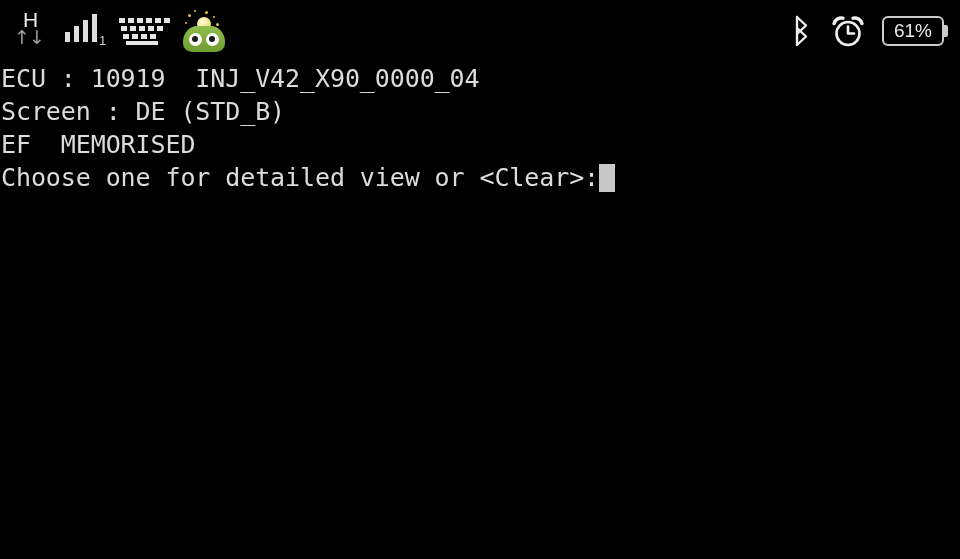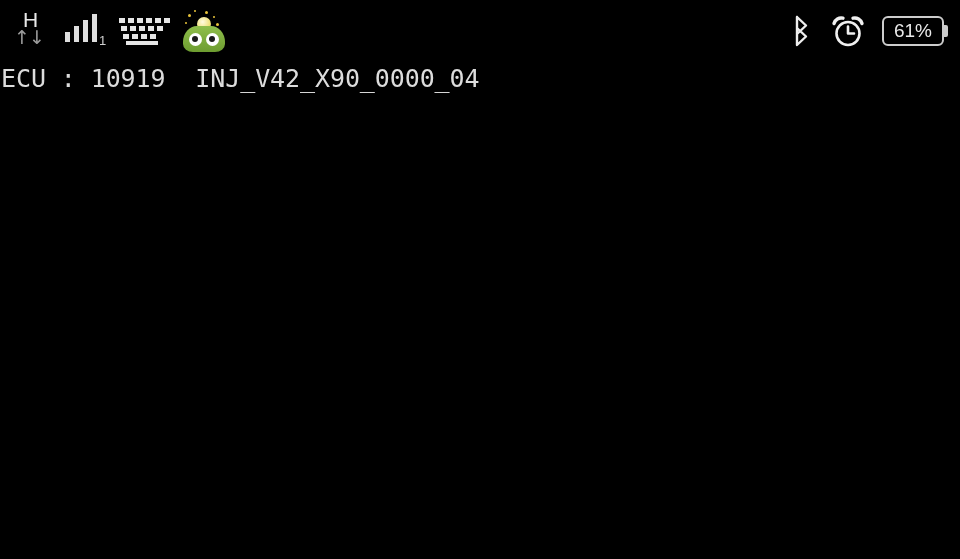--- a/index.html
+++ b/index.html
@@ -354,15 +354,18 @@
         <span class="nub"></span>
         <span class="pct">61%</span>
       </span>
 
 
     </div>
   </div>
 
   <div id="terminal">
     <div class="term-line">ECU : 10919  INJ_V42_X90_0000_04</div>
+    <div class="term-line">Screen : DE (STD_B)</div>
+    <div class="term-line">EF  MEMORISED</div>
+    <div class="term-line"><span>Choose one for detailed view or &lt;Clear&gt;:</span><span class="cursor"></span></div>
   </div>
 
 </div>
 
 </body></html>

